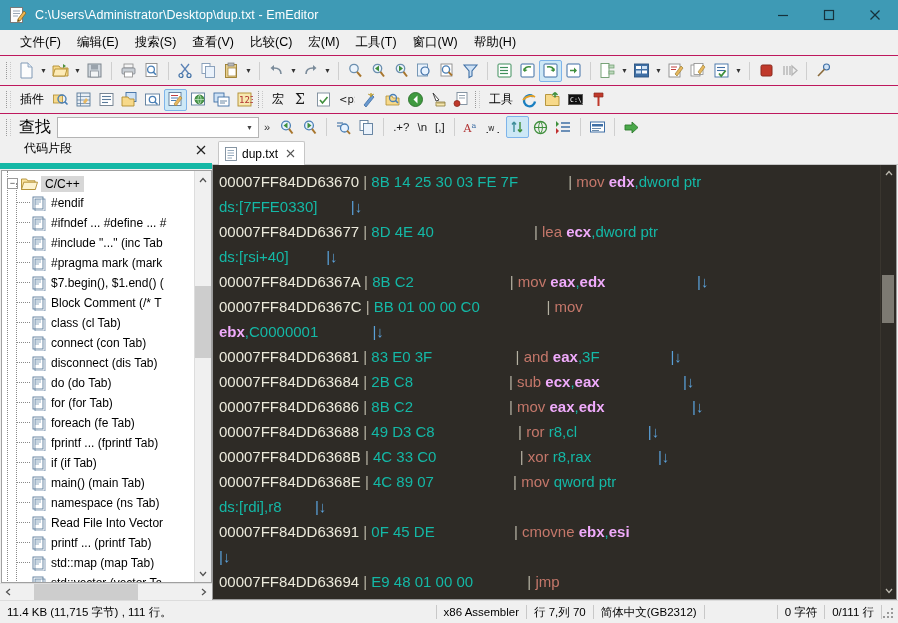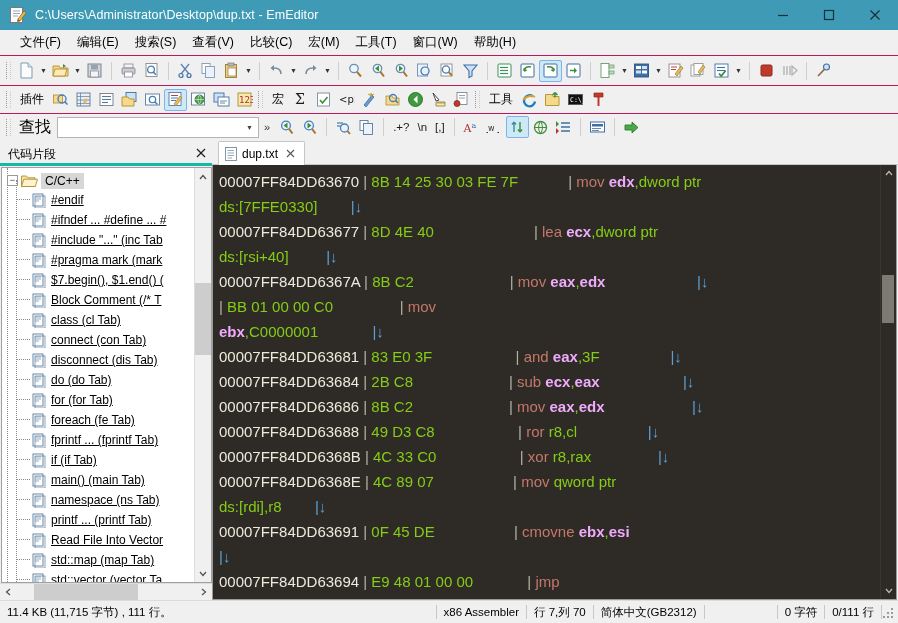--- a/index.html
+++ b/index.html
@@ -135,23 +135,23 @@
   }
 
   
   .sidebar {
     width: 212px; flex: 0 0 auto;
     display: flex; flex-direction: column;
     background: #f0f0f0;
     min-height: 0;
   }
   .sidebar-header {
-    height: 23px; display: flex; align-items: flex-end;
-    padding-left: 8px; flex: 0 0 auto;
-    border-bottom: 3px solid #14b8a6;
+    height: 23px; display: flex; align-items: flex-start;
+    padding-left: 24px; flex: 0 0 auto;
+    border-bottom: 6px solid #14b8a6;
   }
   .sidebar-title { font-size: 12px; color: #000; }
   .sidebar-close {
     margin-left: auto; width: 22px; height: 20px;
     display: flex; align-items: center; justify-content: center;
     font-size: 12px; color: #222;
   }
   .tree-wrap {
     flex: 1 1 auto; position: relative; min-height: 0;
     background: #fff; border: 1px solid #a0a0a0;
@@ -273,21 +273,21 @@
     height: 25px; line-height: 25px;
     font-family: "Liberation Sans", sans-serif;
     font-size: 15px; white-space: pre;
     color: #e8e6d8;
     display: flex; align-items: center;
   }
   .addr { color: #eceadc; }
   .pipe { color: #b5b1a2; }
   .mn   { color: #c4776a; }   
   .reg  { color: #f0abfc; font-weight: bold; }  
-  .plain{ color: #84cc16; }
+  .plain{ color: #14b8a6; }
   .eol  { color: #5aa0d8; }
   .ed-vscroll {
     width: 15px; flex: 0 0 auto; background: #2e2b26;
     display: flex; flex-direction: column; align-items: center;
     border-left: 1px solid #3a362f;
   }
   .edvs-arrow {
     width: 15px; height: 16px; display: flex; align-items: center;
     justify-content: center; font-size: 8px; color: #b9b6a8;
   }
@@ -879,21 +879,21 @@
               <span class="expander">−</span>
               <span class="folder-icon">
                 <svg width="17" height="14" viewBox="0 0 17 14">
                     <path d="M0.5 2h5l1.3 1.8H14v8.7H0.5z" fill="#fae3a0" stroke="#b08d30" stroke-width="0.9"></path>
                     <path d="M2.8 5.2h13.7l-2.2 7.3H0.5z" fill="#fdf3cf" stroke="#b08d30" stroke-width="0.9"></path>
                   </svg>
               </span>
               <span class="root-label">C/C++</span>
             </div>
 
-            <div style="position:relative;text-decoration:underline;">
+            <div style="position:relative;">
               <div class="vline" style="left:14px;top:-10px;bottom:0;position:absolute;border-left:1px dotted #8a8a8a;"></div>
 
               <div class="tree-item">
                   <span class="dashes"></span>
                   <span class="doc-icon">
                     <svg width="14" height="15" viewBox="0 0 14 15">
                       <rect x="1" y="1" width="10" height="12" fill="#fff" stroke="#5a7a9a" stroke-width="0.9"></rect>
                       <line x1="3" y1="4" x2="9" y2="4" stroke="#7a9ab5" stroke-width="0.8"></line>
                       <line x1="3" y1="6" x2="9" y2="6" stroke="#7a9ab5" stroke-width="0.8"></line>
                       <line x1="3" y1="8" x2="7" y2="8" stroke="#7a9ab5" stroke-width="0.8"></line>
@@ -1101,34 +1101,34 @@
                   <span class="dashes"></span>
                   <span class="doc-icon">
                     <svg width="14" height="15" viewBox="0 0 14 15">
                       <rect x="1" y="1" width="10" height="12" fill="#fff" stroke="#5a7a9a" stroke-width="0.9"></rect>
                       <line x1="3" y1="4" x2="9" y2="4" stroke="#7a9ab5" stroke-width="0.8"></line>
                       <line x1="3" y1="6" x2="9" y2="6" stroke="#7a9ab5" stroke-width="0.8"></line>
                       <line x1="3" y1="8" x2="7" y2="8" stroke="#7a9ab5" stroke-width="0.8"></line>
                       <rect x="3" y="3" width="10" height="12" fill="none" stroke="#5a7a9a" stroke-width="0.7"></rect>
                     </svg>
                   </span>
+                  <span class="item-label">Read File Into Vector</span>
+                </div>
+              <div class="tree-item">
+                  <span class="dashes"></span>
+                  <span class="doc-icon">
+                    <svg width="14" height="15" viewBox="0 0 14 15">
+                      <rect x="1" y="1" width="10" height="12" fill="#fff" stroke="#5a7a9a" stroke-width="0.9"></rect>
+                      <line x1="3" y1="4" x2="9" y2="4" stroke="#7a9ab5" stroke-width="0.8"></line>
+                      <line x1="3" y1="6" x2="9" y2="6" stroke="#7a9ab5" stroke-width="0.8"></line>
+                      <line x1="3" y1="8" x2="7" y2="8" stroke="#7a9ab5" stroke-width="0.8"></line>
+                      <rect x="3" y="3" width="10" height="12" fill="none" stroke="#5a7a9a" stroke-width="0.7"></rect>
+                    </svg>
+                  </span>
                   <span class="item-label">printf ...  (printf Tab)</span>
-                </div>
-              <div class="tree-item">
-                  <span class="dashes"></span>
-                  <span class="doc-icon">
-                    <svg width="14" height="15" viewBox="0 0 14 15">
-                      <rect x="1" y="1" width="10" height="12" fill="#fff" stroke="#5a7a9a" stroke-width="0.9"></rect>
-                      <line x1="3" y1="4" x2="9" y2="4" stroke="#7a9ab5" stroke-width="0.8"></line>
-                      <line x1="3" y1="6" x2="9" y2="6" stroke="#7a9ab5" stroke-width="0.8"></line>
-                      <line x1="3" y1="8" x2="7" y2="8" stroke="#7a9ab5" stroke-width="0.8"></line>
-                      <rect x="3" y="3" width="10" height="12" fill="none" stroke="#5a7a9a" stroke-width="0.7"></rect>
-                    </svg>
-                  </span>
-                  <span class="item-label">Read File Into Vector</span>
                 </div>
               <div class="tree-item">
                   <span class="dashes"></span>
                   <span class="doc-icon">
                     <svg width="14" height="15" viewBox="0 0 14 15">
                       <rect x="1" y="1" width="10" height="12" fill="#fff" stroke="#5a7a9a" stroke-width="0.9"></rect>
                       <line x1="3" y1="4" x2="9" y2="4" stroke="#7a9ab5" stroke-width="0.8"></line>
                       <line x1="3" y1="6" x2="9" y2="6" stroke="#7a9ab5" stroke-width="0.8"></line>
                       <line x1="3" y1="8" x2="7" y2="8" stroke="#7a9ab5" stroke-width="0.8"></line>
                       <rect x="3" y="3" width="10" height="12" fill="none" stroke="#5a7a9a" stroke-width="0.7"></rect>
@@ -1209,21 +1209,21 @@
         </div>
       </div>
 
       <div class="editor-outer">
         <div class="editor-body" id="code-area">
             <div class="code-line"><span class="addr">00007FF84DD63670 </span><span class="pipe">| </span><span class="plain">8B 14 25 30 03 FE 7F</span><span class="plain">            </span><span class="pipe">| </span><span class="mn">mov </span><span class="reg">edx</span><span class="plain">,dword ptr</span></div>
             <div class="code-line"><span class="plain">ds:[7FFE0330]</span><span class="plain">        </span><span class="eol">|</span><span class="eol">↓</span></div>
             <div class="code-line"><span class="addr">00007FF84DD63677 </span><span class="pipe">| </span><span class="plain">8D 4E 40</span><span class="plain">                        </span><span class="pipe">| </span><span class="mn">lea </span><span class="reg">ecx</span><span class="plain">,dword ptr</span></div>
             <div class="code-line"><span class="plain">ds:[rsi+40]</span><span class="plain">         </span><span class="eol">|</span><span class="eol">↓</span></div>
             <div class="code-line"><span class="addr">00007FF84DD6367A </span><span class="pipe">| </span><span class="plain">8B C2</span><span class="plain">                       </span><span class="pipe">| </span><span class="mn">mov </span><span class="reg">eax</span><span class="plain">,</span><span class="reg">edx</span><span class="plain">                      </span><span class="eol">|</span><span class="eol">↓</span></div>
-            <div class="code-line"><span class="pipe">| </span><span class="plain">BB 01 00 00 C0</span><span class="plain">                </span><span class="pipe">| </span><span class="mn">mov</span></div>
+            <div class="code-line"><span class="addr">00007FF84DD6367C </span><span class="pipe">| </span><span class="plain">BB 01 00 00 C0</span><span class="plain">                </span><span class="pipe">| </span><span class="mn">mov</span></div>
             <div class="code-line"><span class="reg">ebx</span><span class="plain">,C0000001</span><span class="plain">             </span><span class="eol">|</span><span class="eol">↓</span></div>
             <div class="code-line"><span class="addr">00007FF84DD63681 </span><span class="pipe">| </span><span class="plain">83 E0 3F</span><span class="plain">                    </span><span class="pipe">| </span><span class="mn">and </span><span class="reg">eax</span><span class="plain">,3F</span><span class="plain">                 </span><span class="eol">|</span><span class="eol">↓</span></div>
             <div class="code-line"><span class="addr">00007FF84DD63684 </span><span class="pipe">| </span><span class="plain">2B C8</span><span class="plain">                       </span><span class="pipe">| </span><span class="mn">sub </span><span class="reg">ecx</span><span class="plain">,</span><span class="reg">eax</span><span class="plain">                    </span><span class="eol">|</span><span class="eol">↓</span></div>
             <div class="code-line"><span class="addr">00007FF84DD63686 </span><span class="pipe">| </span><span class="plain">8B C2</span><span class="plain">                       </span><span class="pipe">| </span><span class="mn">mov </span><span class="reg">eax</span><span class="plain">,</span><span class="reg">edx</span><span class="plain">                     </span><span class="eol">|</span><span class="eol">↓</span></div>
             <div class="code-line"><span class="addr">00007FF84DD63688 </span><span class="pipe">| </span><span class="plain">49 D3 C8</span><span class="plain">                    </span><span class="pipe">| </span><span class="mn">ror </span><span class="plain">r8,cl</span><span class="plain">                 </span><span class="eol">|</span><span class="eol">↓</span></div>
             <div class="code-line"><span class="addr">00007FF84DD6368B </span><span class="pipe">| </span><span class="plain">4C 33 C0</span><span class="plain">                    </span><span class="pipe">| </span><span class="mn">xor </span><span class="plain">r8,rax</span><span class="plain">                </span><span class="eol">|</span><span class="eol">↓</span></div>
             <div class="code-line"><span class="addr">00007FF84DD6368E </span><span class="pipe">| </span><span class="plain">4C 89 07</span><span class="plain">                   </span><span class="pipe">| </span><span class="mn">mov </span><span class="plain">qword ptr</span></div>
             <div class="code-line"><span class="plain">ds:[rdi],r8</span><span class="plain">        </span><span class="eol">|</span><span class="eol">↓</span></div>
             <div class="code-line"><span class="addr">00007FF84DD63691 </span><span class="pipe">| </span><span class="plain">0F 45 DE</span><span class="plain">                   </span><span class="pipe">| </span><span class="mn">cmovne </span><span class="reg">ebx</span><span class="plain">,</span><span class="reg">esi</span></div>
             <div class="code-line"><span class="eol">|</span><span class="eol">↓</span></div>

